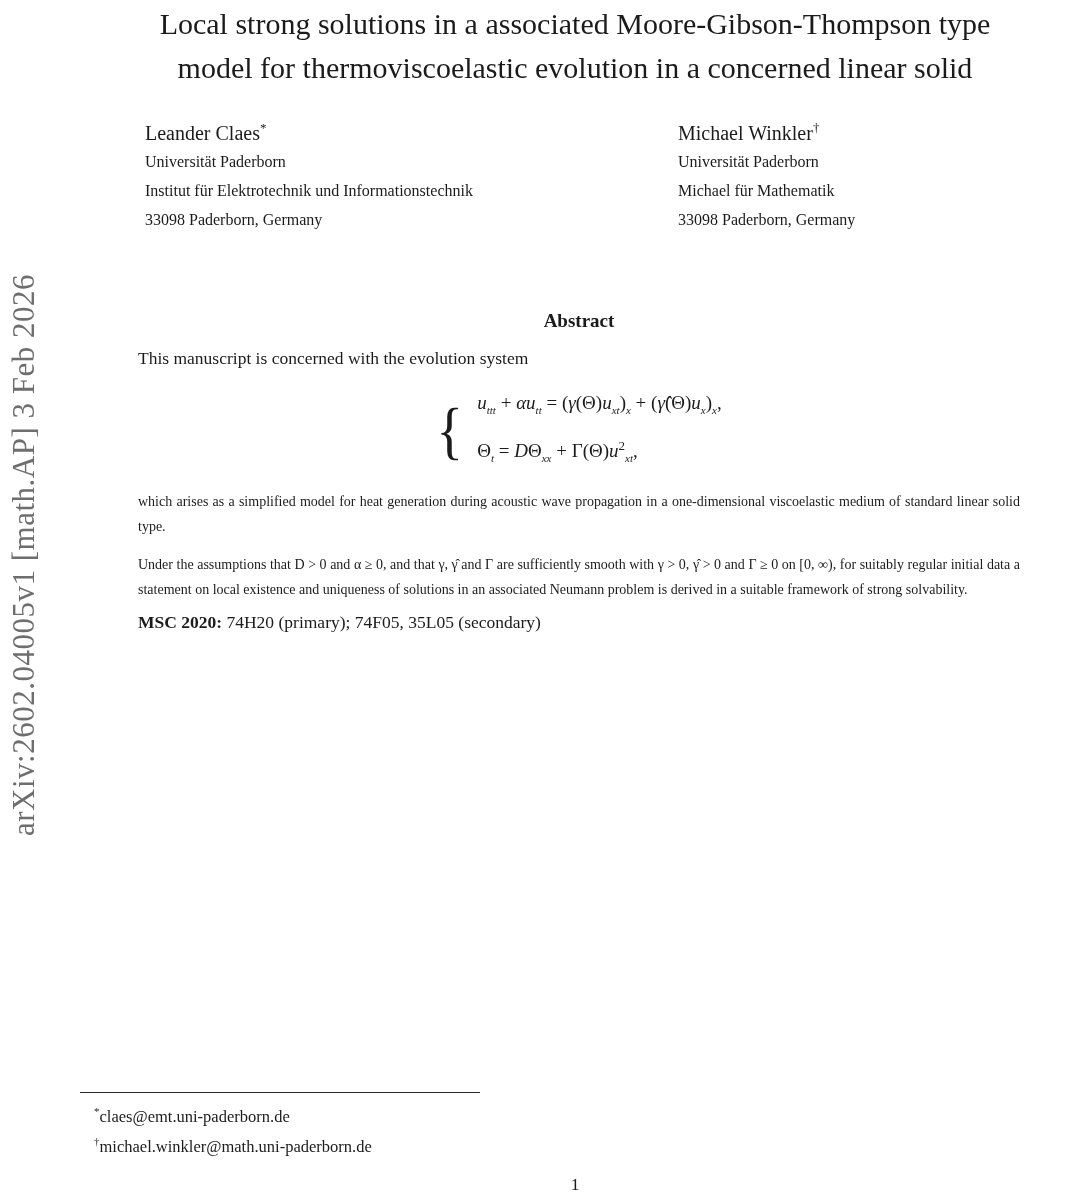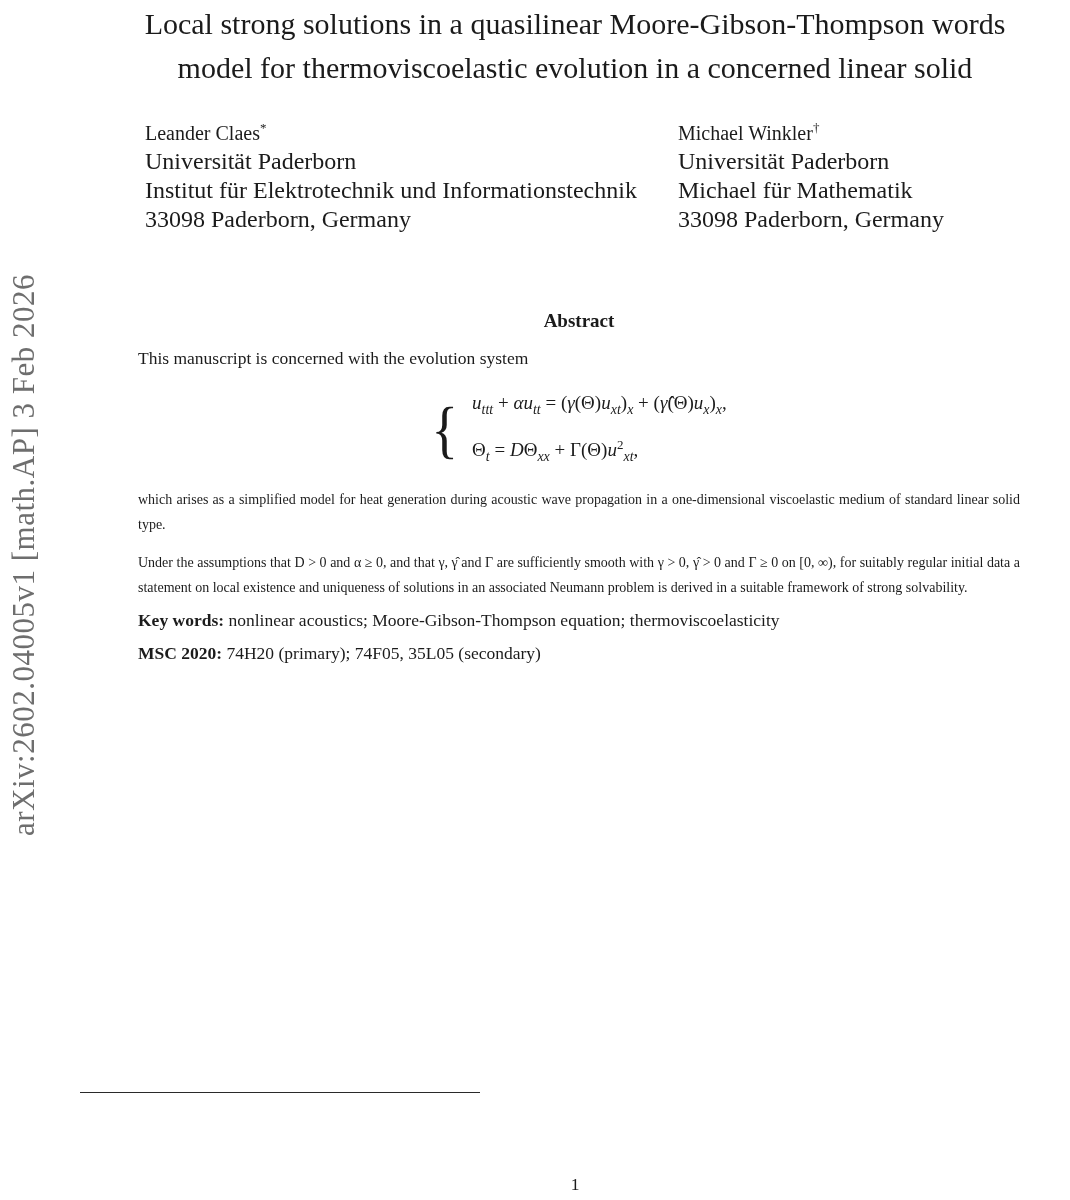--- a/index.html
+++ b/index.html
@@ -35,21 +35,21 @@
     line-height: 44px;
   }
   .title .tline { display: block; }
 
   .authors { position: relative; margin-top: 24px; height: 120px; }
   .author-col { position: absolute; top: 0; }
   .author-col.first  { left: 145px; width: 560px; }
   .author-col.second { left: 678px; width: 330px; }
   .author-name { font-size: 20px; line-height: 27px; }
   .author-name sup { font-size: 13px; }
-  .author-line { font-size: 24px; line-height: 29px; }
+  .author-line { font-size: 16px; line-height: 29px; }
 
   .content { margin-left: 138px; width: 882px; }
 
   .abstract-head {
     margin-top: 76px;
     text-align: center;
     font-size: 19px;
     font-weight: bold;
   }
   .intro {
@@ -65,21 +65,21 @@
   .eq-wrap { display: inline-flex; align-items: center; }
   .brace {
     font-size: 56px;
     font-weight: 300;
     transform: scaleY(1.15);
     margin-right: 14px;
     line-height: 0;
   }
   .eq-lines { text-align: left; }
   .eq-line { line-height: 35px; white-space: nowrap; }
-  .eq-line sub { font-size: 14px; }
+  .eq-line sub { font-size: 11px; }
   .eq-line sup { font-size: 13px; }
   .para {
     margin: 13px 0 0 0;
     font-size: 14px;
     line-height: 25px;
     text-align: justify;
   }
   .kw {
     margin: 8px 0 0 0;
     font-size: 17.5px;
@@ -115,21 +115,21 @@
   }
 </style>
 </head>
 <body>
 
 <div class="page">
 
   <div class="arxiv-side">arXiv:2602.04005v1  [math.AP]  3 Feb 2026</div>
 
   <h1 class="title">
-    <span class="tline">Local strong solutions in a quasilinear Moore-Gibson-Thompson words</span>
+    <span class="tline">Local strong solutions in a associated Moore-Gibson-Thompson type</span>
     <span class="tline">model for thermoviscoelastic evolution in a concerned linear solid</span>
   </h1>
 
   <div class="authors">
     <div class="author-col first">
       <div class="author-name"><span>Leander Claes</span><sup>*</sup></div>
       <div class="author-line">Universität Paderborn</div>
       <div class="author-line">Institut für Elektrotechnik und Informationstechnik</div>
       <div class="author-line">33098 Paderborn, Germany</div>
     </div>
@@ -151,23 +151,24 @@
         <span class="eq-lines">
           <span class="eq-line" style="display:block"><span style="font-style: italic;">u</span><sub style="font-style: italic;">ttt</sub><span> + </span><span style="font-style: italic;">α</span><span style="font-style: italic;">u</span><sub style="font-style: italic;">tt</sub><span> = </span><span>(</span><span style="font-style: italic;">γ</span><span>(Θ)</span><span style="font-style: italic;">u</span><sub style="font-style: italic;">xt</sub><span>)</span><sub style="font-style: italic;">x</sub><span> + </span><span>(</span><span style="font-style: italic;">γ̂</span><span>(Θ)</span><span style="font-style: italic;">u</span><sub style="font-style: italic;">x</sub><span>)</span><sub style="font-style: italic;">x</sub><span>,</span></span>
           <span class="eq-line" style="display:block"><span>Θ</span><sub style="font-style: italic;">t</sub><span> = </span><span style="font-style: italic;">D</span><span>Θ</span><sub style="font-style: italic;">xx</sub><span> + Γ(Θ)</span><span style="font-style: italic;">u</span><sup>2</sup><sub style="font-style: italic;">xt</sub><span>,</span></span>
         </span>
       </span>
     </div>
 
     <p class="para">which arises as a simplified model for heat generation during acoustic wave propagation in a one-dimensional viscoelastic medium of standard linear solid type.</p>
     <p class="para">Under the assumptions that D &gt; 0 and α ≥ 0, and that γ, γ̂ and Γ are sufficiently smooth with γ &gt; 0, γ̂ &gt; 0 and Γ ≥ 0 on [0, ∞), for suitably regular initial data a statement on local existence and uniqueness of solutions in an associated Neumann problem is derived in a suitable framework of strong solvability.</p>
 
-    <p class="kw"><b>Key words:</b> <span>nonlinear acoustics; Moore-Gibson-Thompson equation; thermoviscoelasticity</span></p>
     <p class="kw"><b>MSC 2020:</b> <span>74H20 (primary); 74F05, 35L05 (secondary)</span></p>
   </div>
 
   <div class="footnote-area">
     <div class="footnote-rule"></div>
+    <div class="footnote"><sup>*</sup><span>claes@emt.uni-paderborn.de</span></div>
+    <div class="footnote"><sup>†</sup><span>michael.winkler@math.uni-paderborn.de</span></div>
   </div>
 
   <div class="page-number">1</div>
 
 </div>
 
 </body></html>

